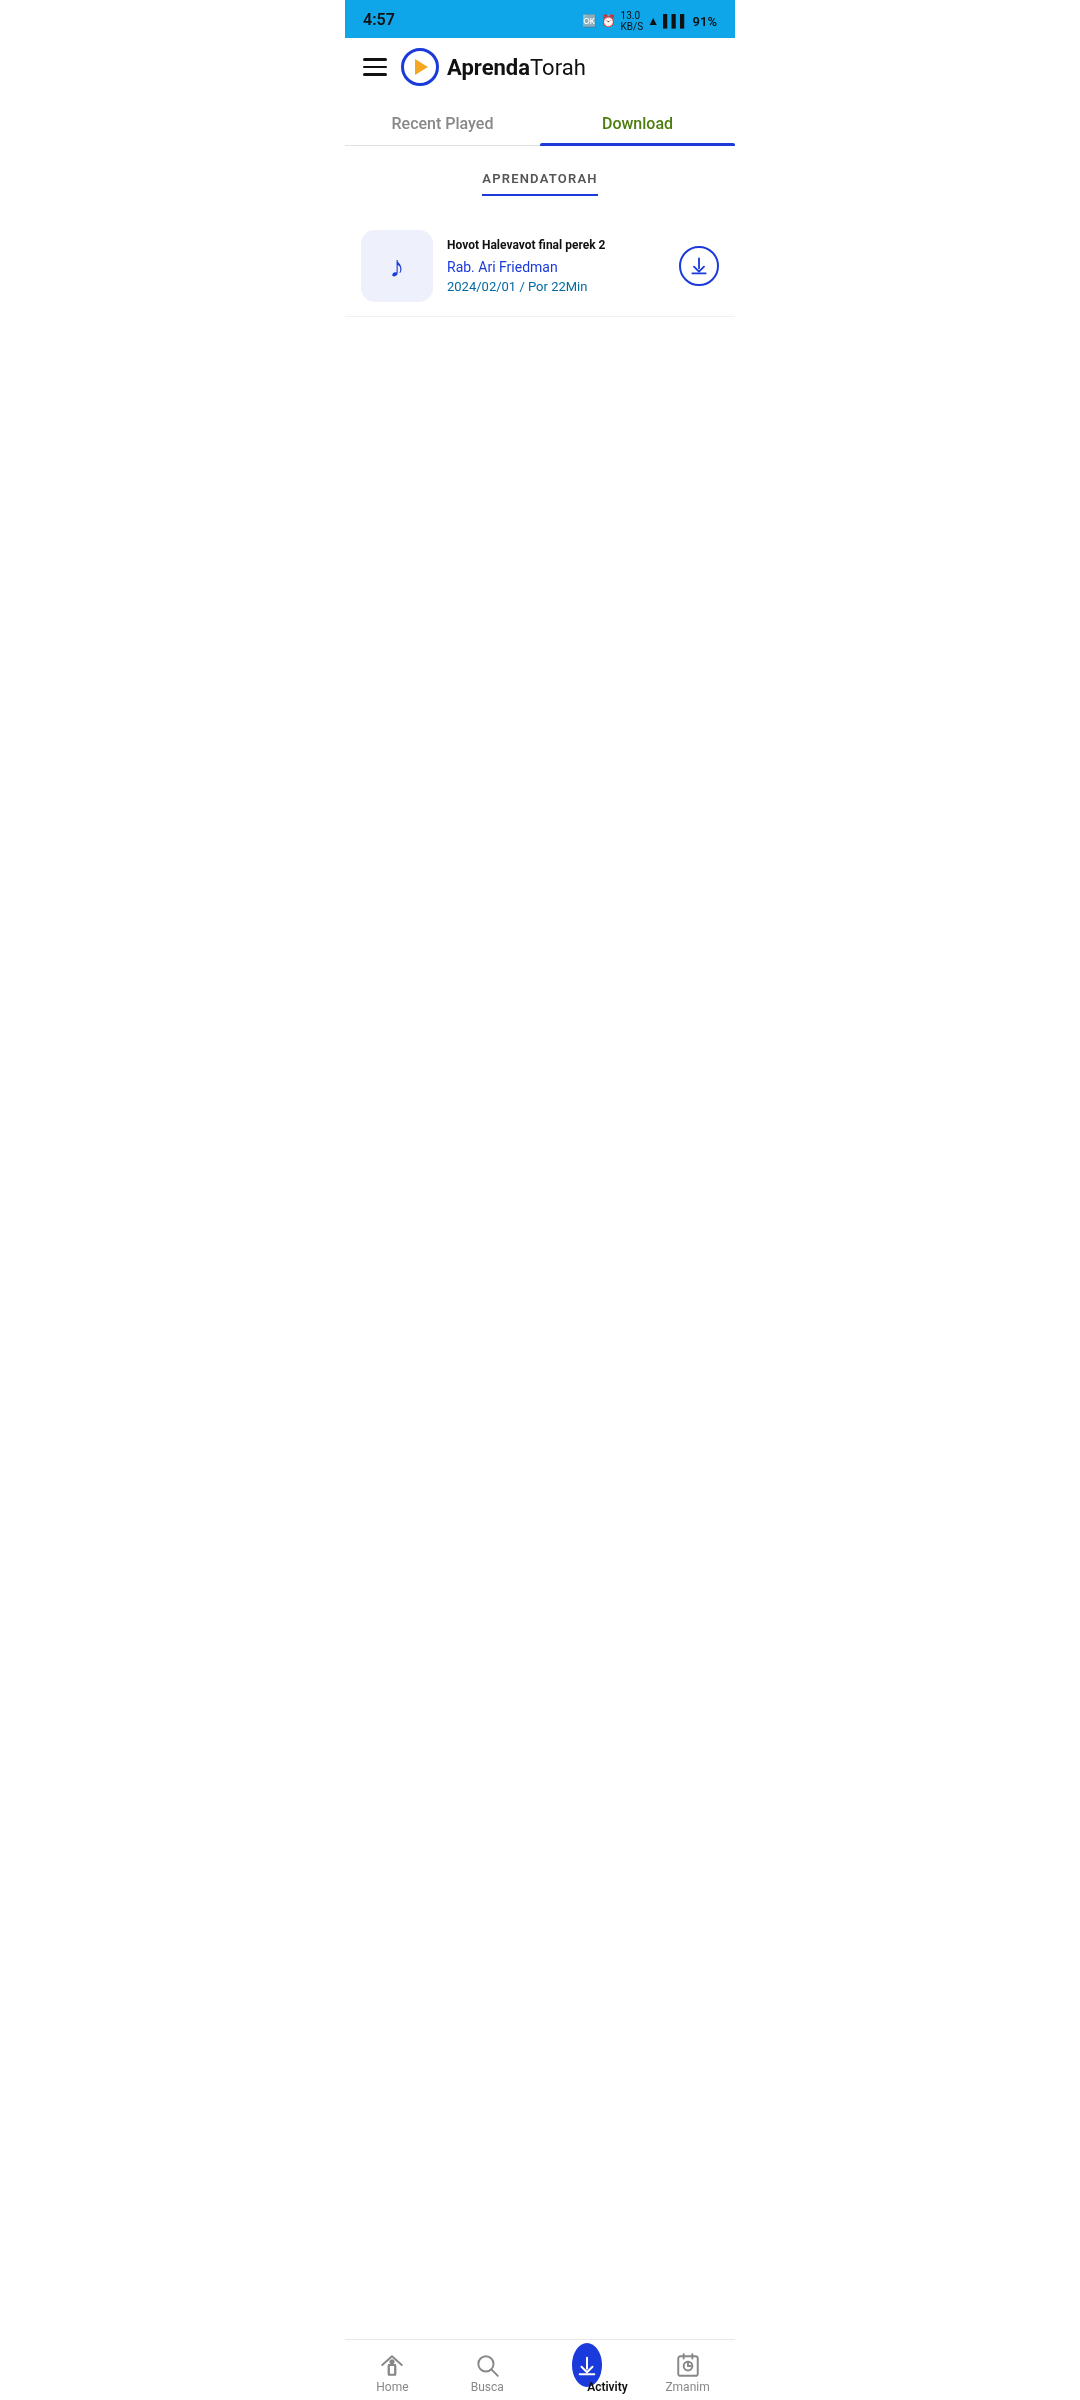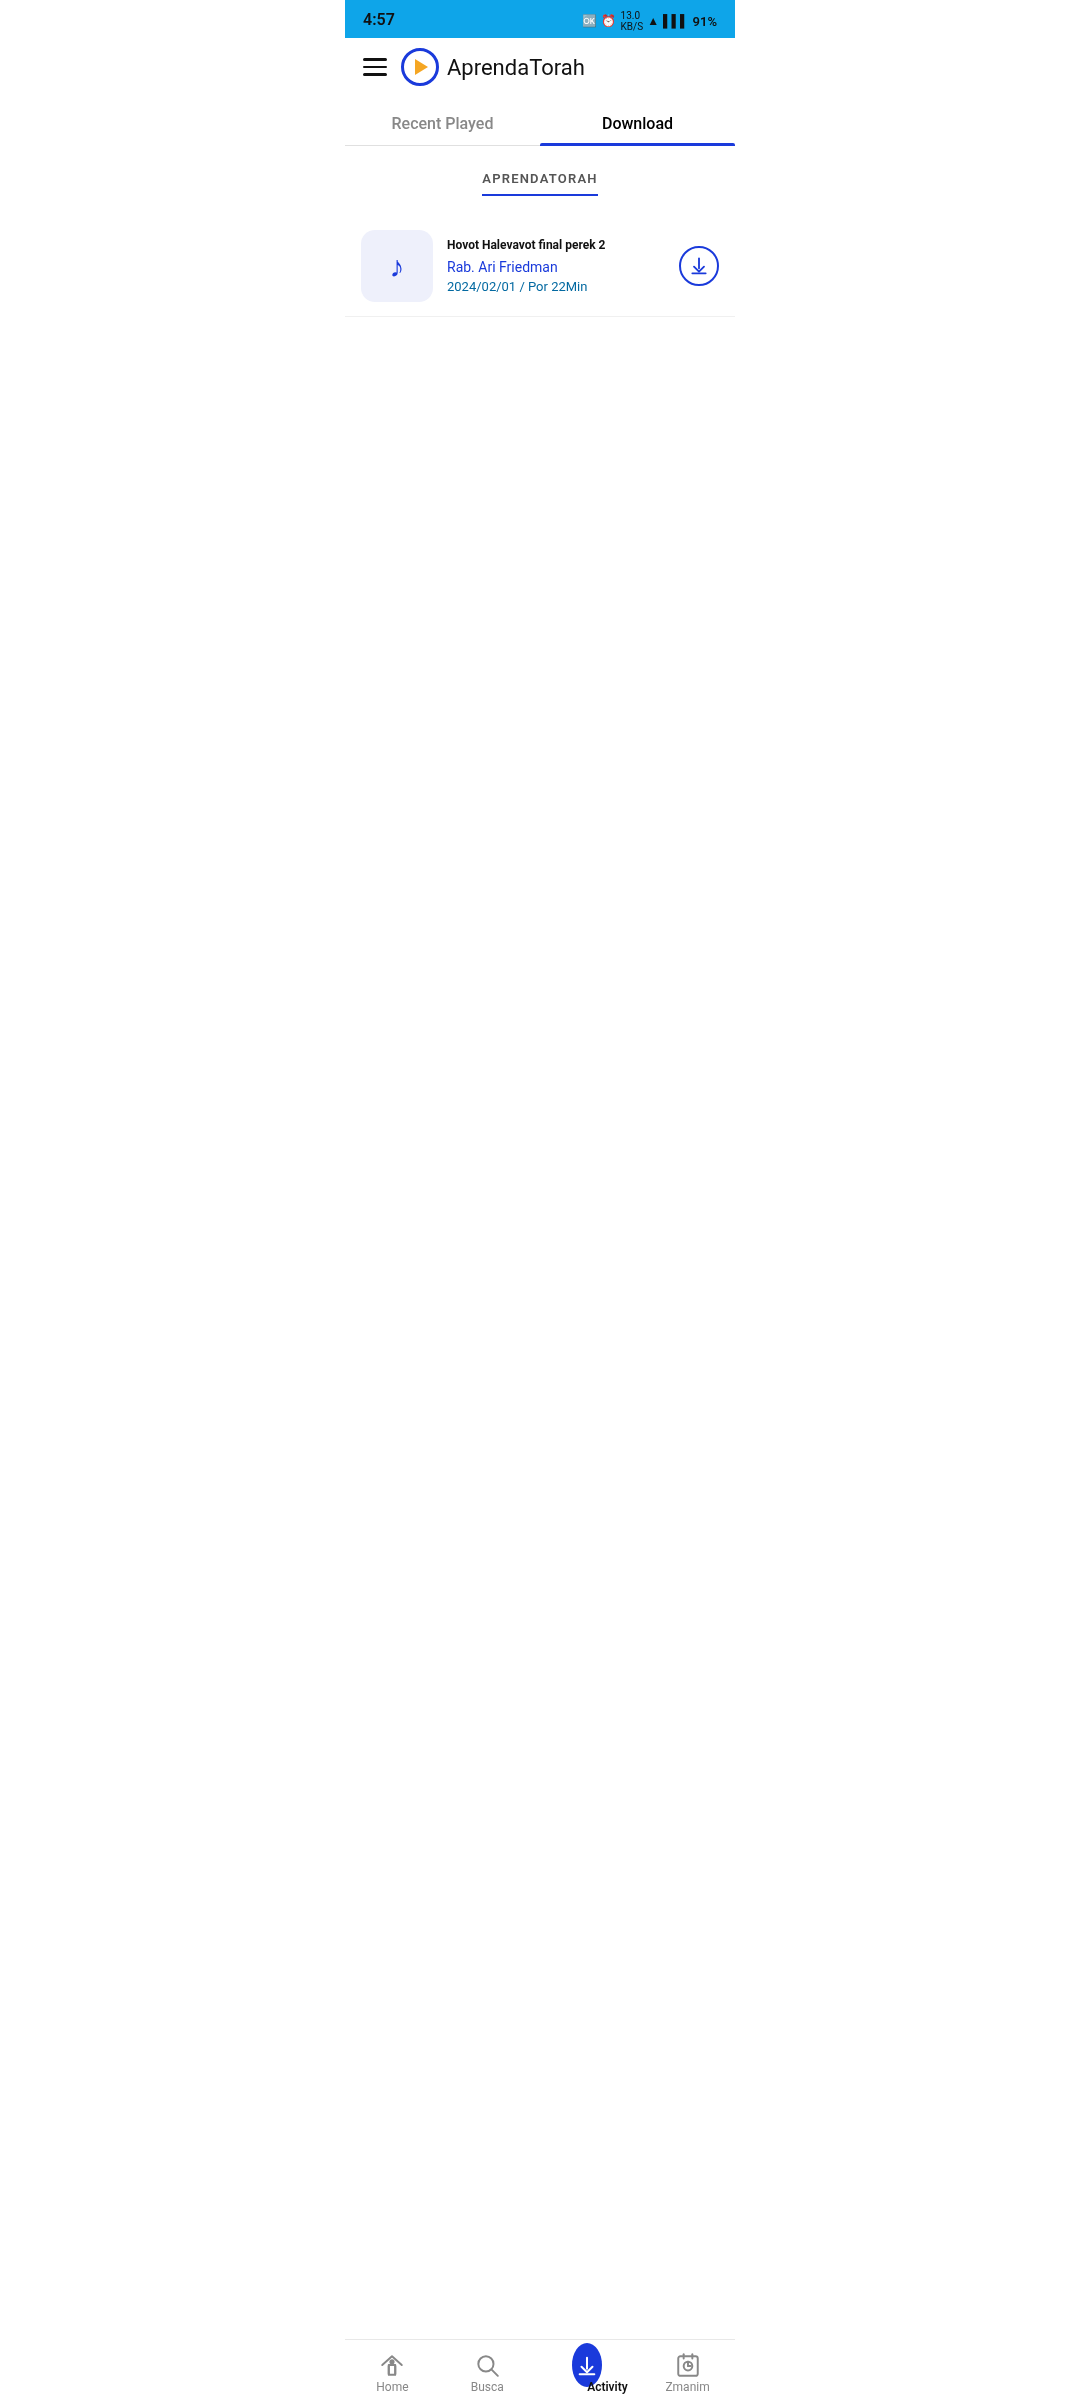--- a/index.html
+++ b/index.html
@@ -78,40 +78,40 @@
       border-bottom: 8px solid transparent;
       border-left: 13px solid #f5a623;
       margin-left: 3px;
     }
     .logo-text {
       font-size: 22px;
       font-weight: 400;
       color: #111;
     }
     .logo-text strong {
-      font-weight: 400;
+      font-weight: 700;
     }
 
     
     .tabs {
       display: flex;
       border-bottom: 1px solid #e0e0e0;
     }
     .tab {
       flex: 1;
       text-align: center;
       padding: 14px 0 12px;
       font-size: 16px;
       font-weight: 500;
       color: #888;
       cursor: pointer;
       position: relative;
     }
     .tab.active {
-      color: #000000;
+      color: #4d7c0f;
     }
     .tab.active::after {
       content: '';
       position: absolute;
       bottom: -1px;
       left: 0;
       right: 0;
       height: 3px;
       background: #1a3adb;
       border-radius: 2px 2px 0 0;

